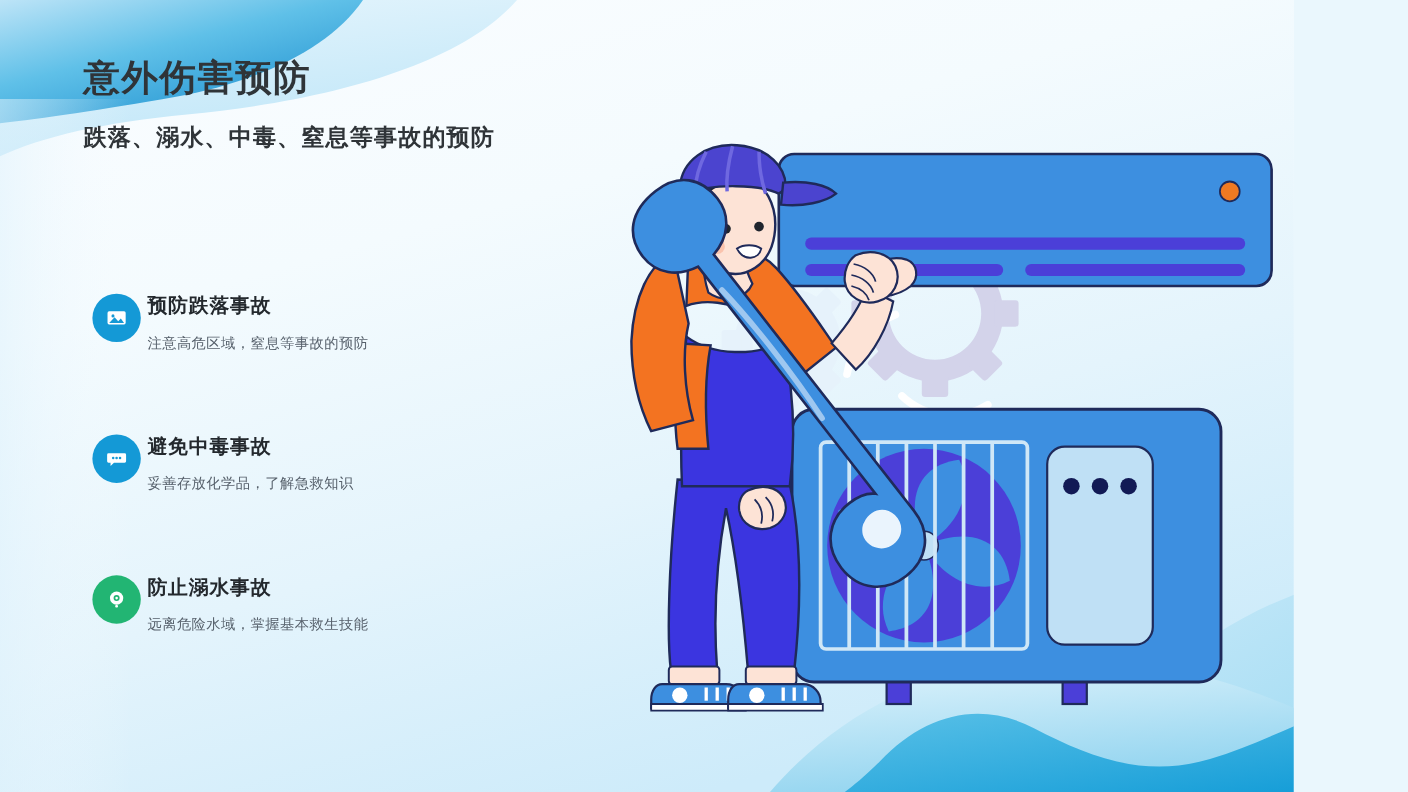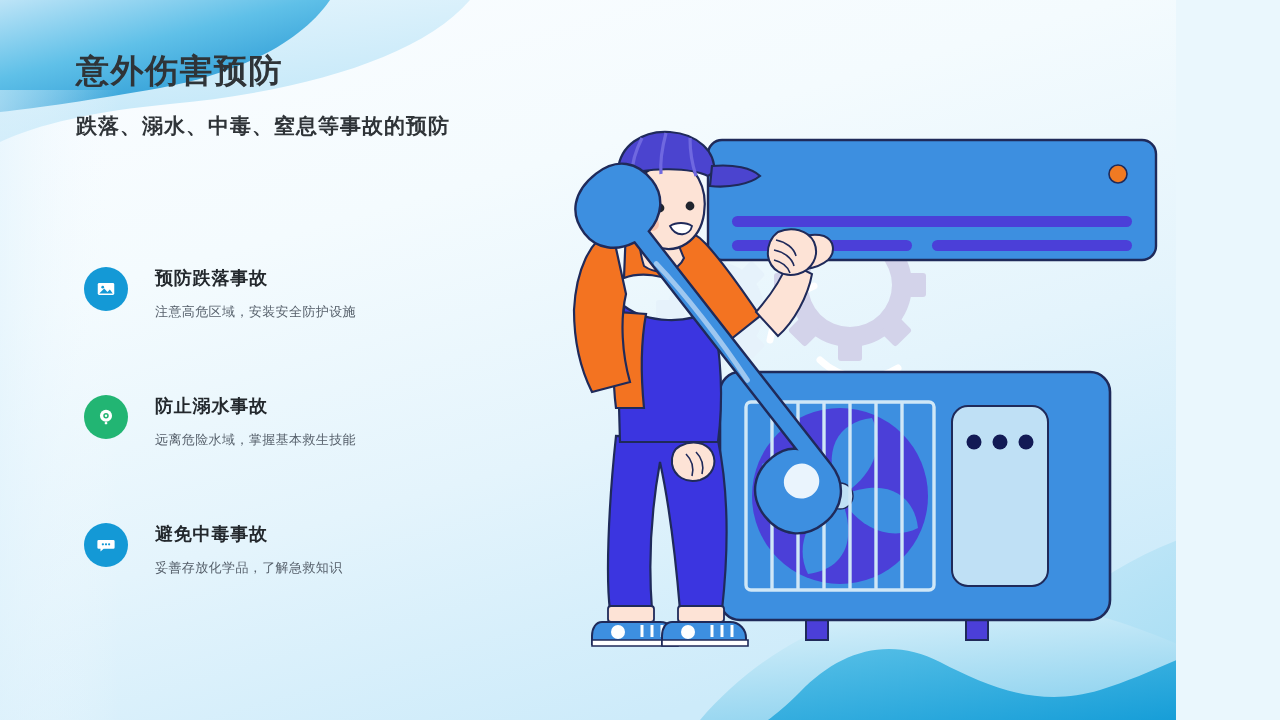--- a/index.html
+++ b/index.html
@@ -26,21 +26,21 @@
     letter-spacing:1px; margin-top:21px; line-height:1.3;
   }
   .features { position:absolute; left:84px; top:265px; width:430px; }
   .feature { position:relative; min-height:100px; margin-bottom:28px; }
   .feature:last-child { margin-bottom:0; }
   .f-icon {
     position:absolute; left:0; top:2px;
     width:44px; height:44px; border-radius:50%;
     display:flex; align-items:center; justify-content:center;
   }
-  .f-body { margin-left:71px; padding-top:2px;font-family:Liberation Serif, serif; }
+  .f-body { margin-left:50px; padding-top:2px;font-family:Liberation Serif, serif; }
   .f-title {
     font-size:18px; font-weight:bold; color:#23282d;
     letter-spacing:0.8px; line-height:1.3;
   }
   .f-desc {
     font-size:13px; color:#56606b; letter-spacing:0.4px;
     margin-top:13px; line-height:1.45;
   }
   .art { position:absolute; left:520px; top:110px; width:700px; height:560px; }
   svg { display:block; overflow:visible; }
@@ -108,54 +108,54 @@
     <div class="feature">
       <span class="f-icon" style="background:#1499d6">
         <svg width="22" height="22" viewBox="0 0 24 24">
           <rect x="3" y="5.5" width="18" height="13" rx="1.6" fill="#ffffff"></rect>
           <circle cx="8.4" cy="10" r="1.5" fill="#1499d6"></circle>
           <path d="M4.6 17 L10 11.4 L13.6 15.2 L16.2 12.6 L19.4 17 Z" fill="#1499d6"></path>
         </svg>
       </span>
       <div class="f-body">
         <div class="f-title">预防跌落事故</div>
-        <div class="f-desc">注意高危区域，安装安全防护设施</div>
+        <div class="f-desc">注意高危区域，窒息等事故的预防</div>
+      </div>
+    </div>
+
+    <div class="feature">
+      <span class="f-icon" style="background:#1499d6">
+        <svg width="22" height="22" viewBox="0 0 24 24">
+          <path d="M4 6.6 h16 a1.4 1.4 0 0 1 1.4 1.4 v6.6 a1.4 1.4 0 0 1 -1.4 1.4 h-10.6 l-3.4 3.2 v-3.2 h-2 a1.4 1.4 0 0 1 -1.4 -1.4 v-6.6 a1.4 1.4 0 0 1 1.4 -1.4 z" fill="#ffffff"></path>
+          <circle cx="8.6" cy="11.3" r="1.25" fill="#1499d6"></circle>
+          <circle cx="12" cy="11.3" r="1.25" fill="#1499d6"></circle>
+          <circle cx="15.4" cy="11.3" r="1.25" fill="#1499d6"></circle>
+        </svg>
+      </span>
+      <div class="f-body">
+        <div class="f-title">避免中毒事故</div>
+        <div class="f-desc">妥善存放化学品，了解急救知识</div>
       </div>
     </div>
 
     <div class="feature">
       <span class="f-icon" style="background:#22b573">
         <svg width="22" height="22" viewBox="0 0 24 24">
           <circle cx="12" cy="10.6" r="6.6" fill="#ffffff"></circle>
           <circle cx="12" cy="10.6" r="3" fill="#22b573"></circle>
           <circle cx="12" cy="10.6" r="1.3" fill="#ffffff"></circle>
           <rect x="10.6" y="17.4" width="2.8" height="2.6" rx="1" fill="#ffffff"></rect>
         </svg>
       </span>
       <div class="f-body">
         <div class="f-title">防止溺水事故</div>
         <div class="f-desc">远离危险水域，掌握基本救生技能</div>
       </div>
     </div>
 
-    <div class="feature">
-      <span class="f-icon" style="background:#1499d6">
-        <svg width="22" height="22" viewBox="0 0 24 24">
-          <path d="M4 6.6 h16 a1.4 1.4 0 0 1 1.4 1.4 v6.6 a1.4 1.4 0 0 1 -1.4 1.4 h-10.6 l-3.4 3.2 v-3.2 h-2 a1.4 1.4 0 0 1 -1.4 -1.4 v-6.6 a1.4 1.4 0 0 1 1.4 -1.4 z" fill="#ffffff"></path>
-          <circle cx="8.6" cy="11.3" r="1.25" fill="#1499d6"></circle>
-          <circle cx="12" cy="11.3" r="1.25" fill="#1499d6"></circle>
-          <circle cx="15.4" cy="11.3" r="1.25" fill="#1499d6"></circle>
-        </svg>
-      </span>
-      <div class="f-body">
-        <div class="f-title">避免中毒事故</div>
-        <div class="f-desc">妥善存放化学品，了解急救知识</div>
-      </div>
-    </div>
-
   </div>
 
   <div class="art">
     <svg width="700" height="560" viewBox="0 0 700 560">
       <defs>
         <clipPath id="clipOutdoorFan">
           <rect x="222" y="290" width="190" height="190" rx="6"></rect>
         </clipPath>
       </defs>
 

